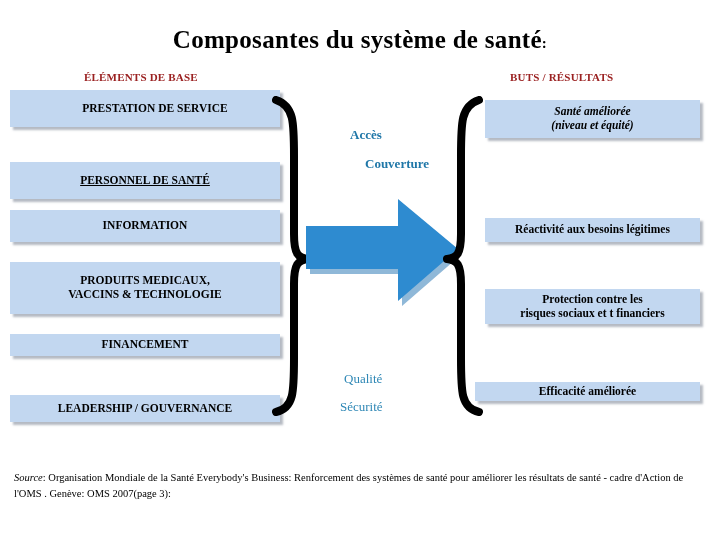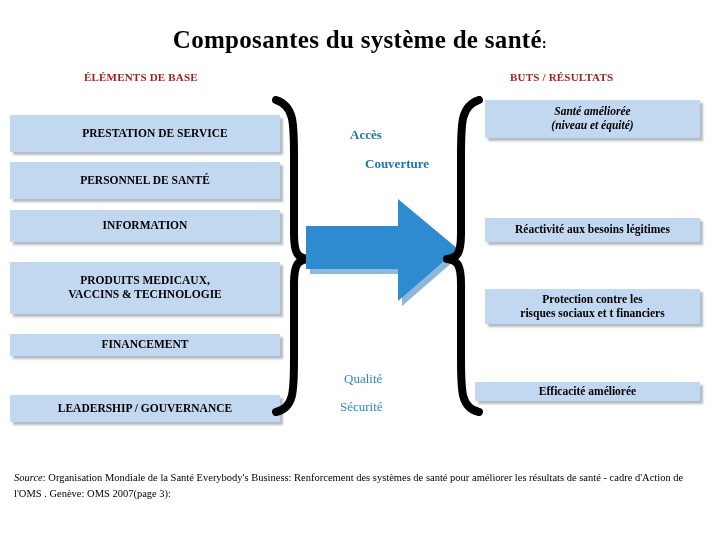--- a/index.html
+++ b/index.html
@@ -66,22 +66,22 @@
     text-align: center;
     font-family: "Liberation Serif", "DejaVu Serif", serif;
     font-weight: bold;
     color: #000000;
     line-height: 1.18;
     box-sizing: border-box;
   }
   .box.left  { font-size: 11.5px; left: 10px; width: 270px; }
   .box.right { font-size: 11.5px; }
 
-  .box-l0 { top: 115px; height: 37px; padding-left: 20px; }
-  .box-l1 { top: 162px; height: 37px; }
+  .box-l0 { top: 90px; height: 37px; padding-left: 20px; }
+  .box-l1 { top: 162px; height: 37px; text-decoration: underline; }
   .box-l2 { top: 210px; height: 32px; }
   .box-l3 { top: 262px; height: 52px; }
   .box-l4 { top: 334px; height: 22px; }
   .box-l5 { top: 395px; height: 27px; }
 
   .box-r0 { left: 485px; top: 100px; width: 215px; height: 38px; font-style: italic; }
   .box-r1 { left: 485px; top: 218px; width: 215px; height: 24px; }
   .box-r2 { left: 485px; top: 289px; width: 215px; height: 35px; }
   .box-r3 { left: 475px; top: 382px; width: 225px; height: 19px; }
 

